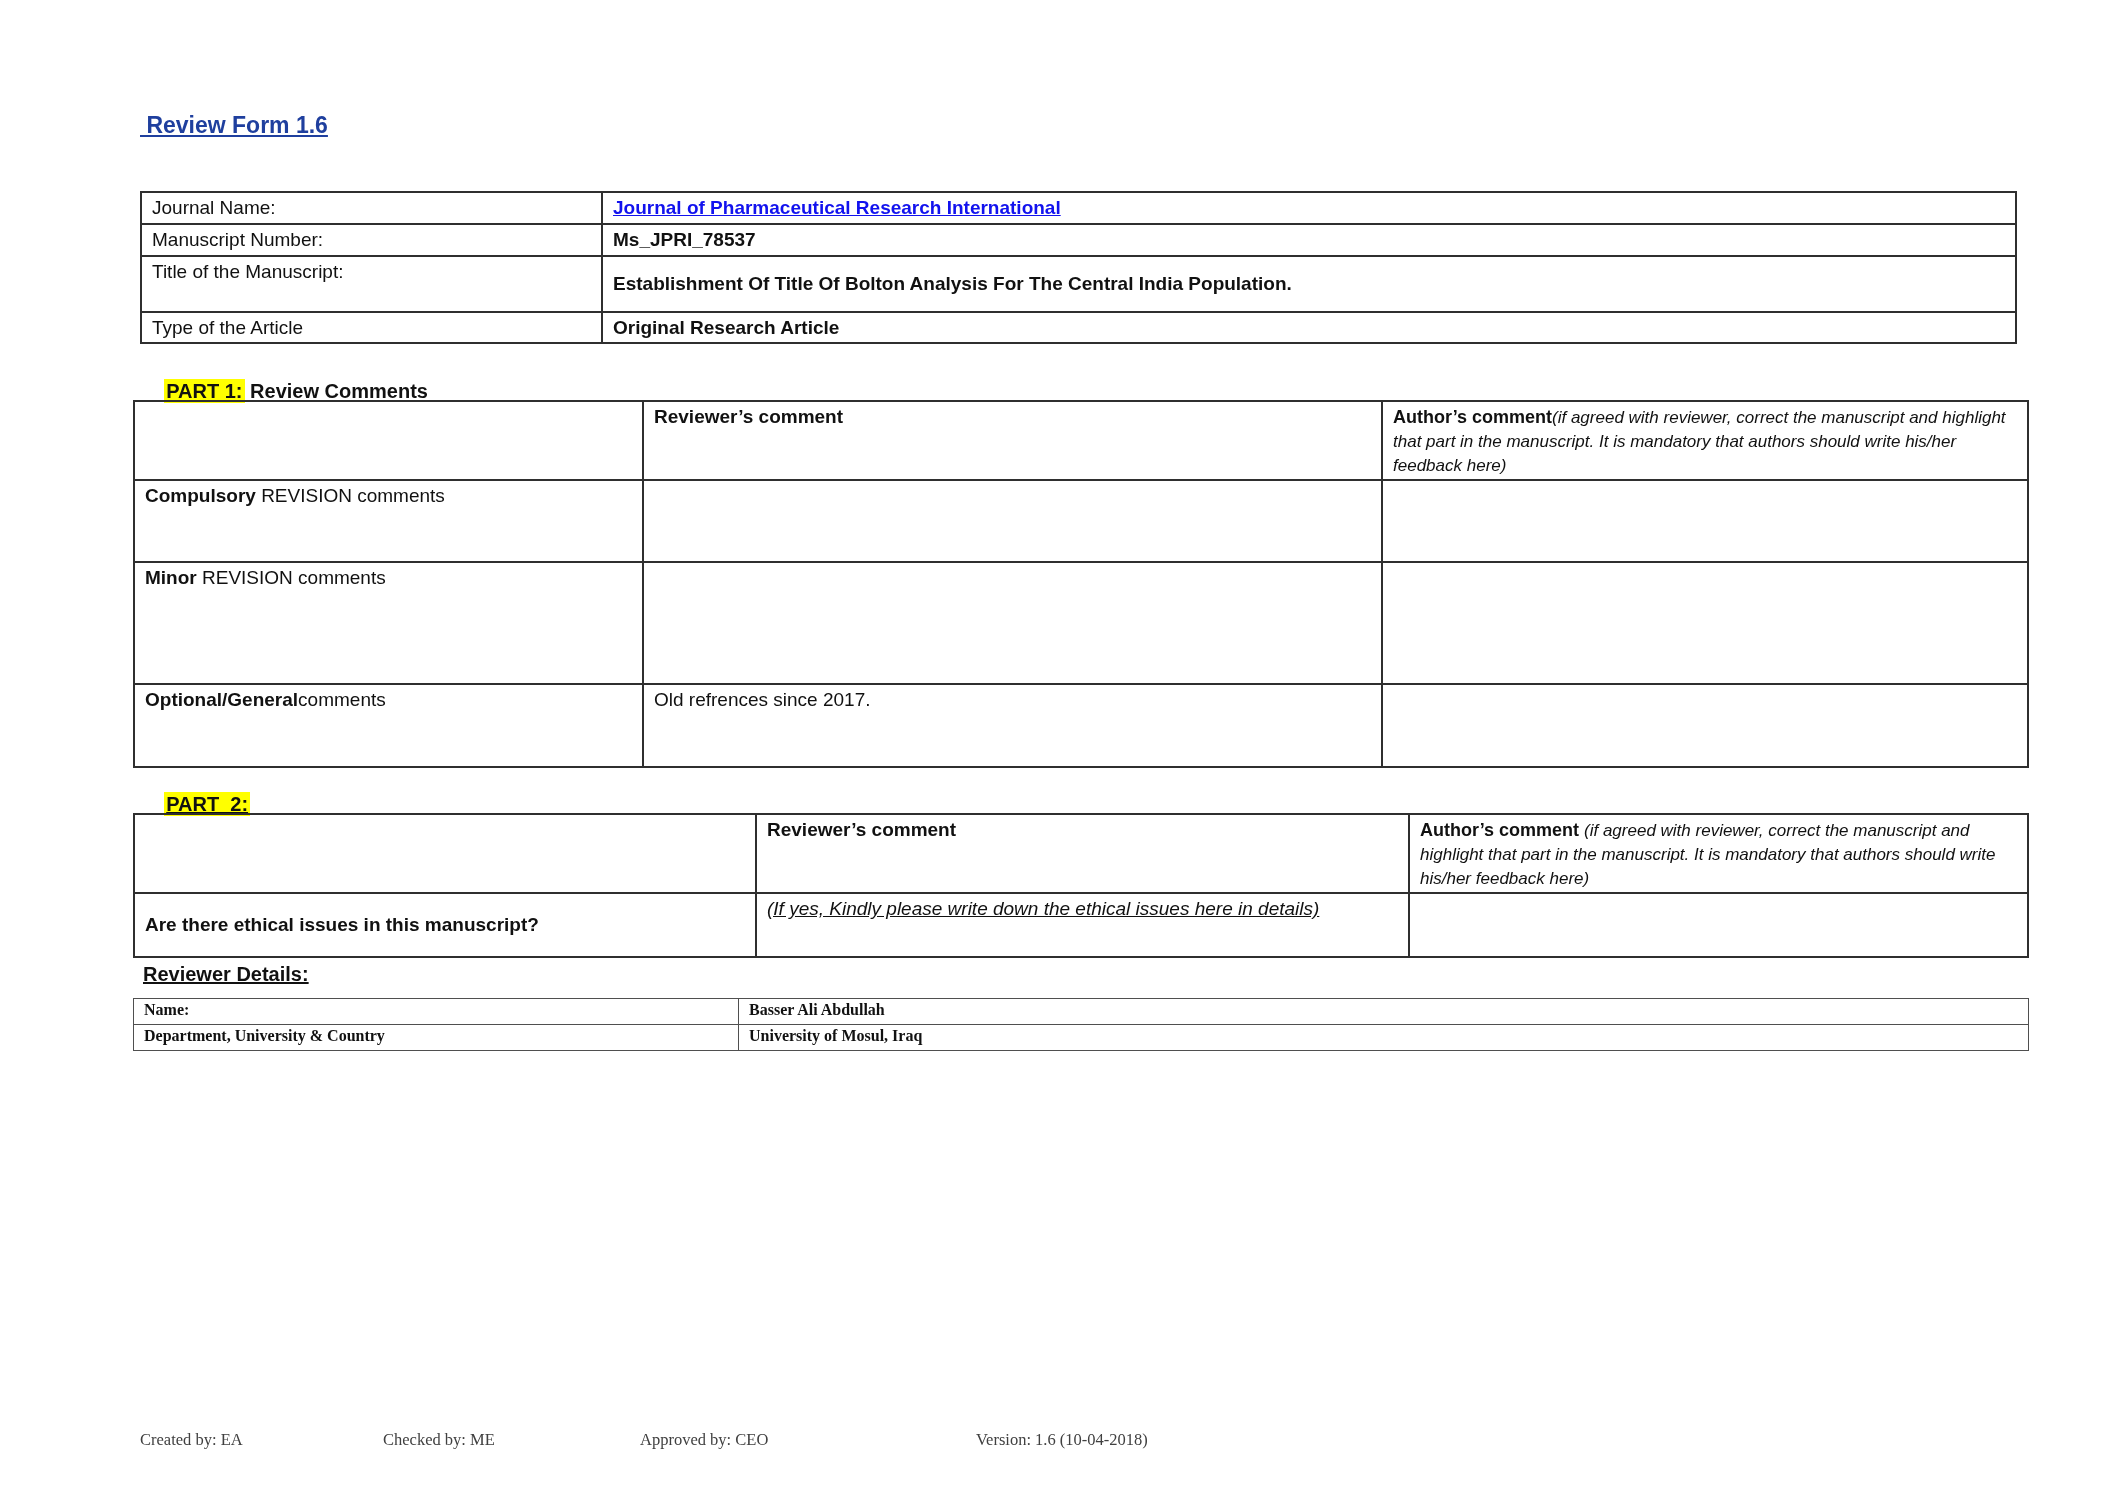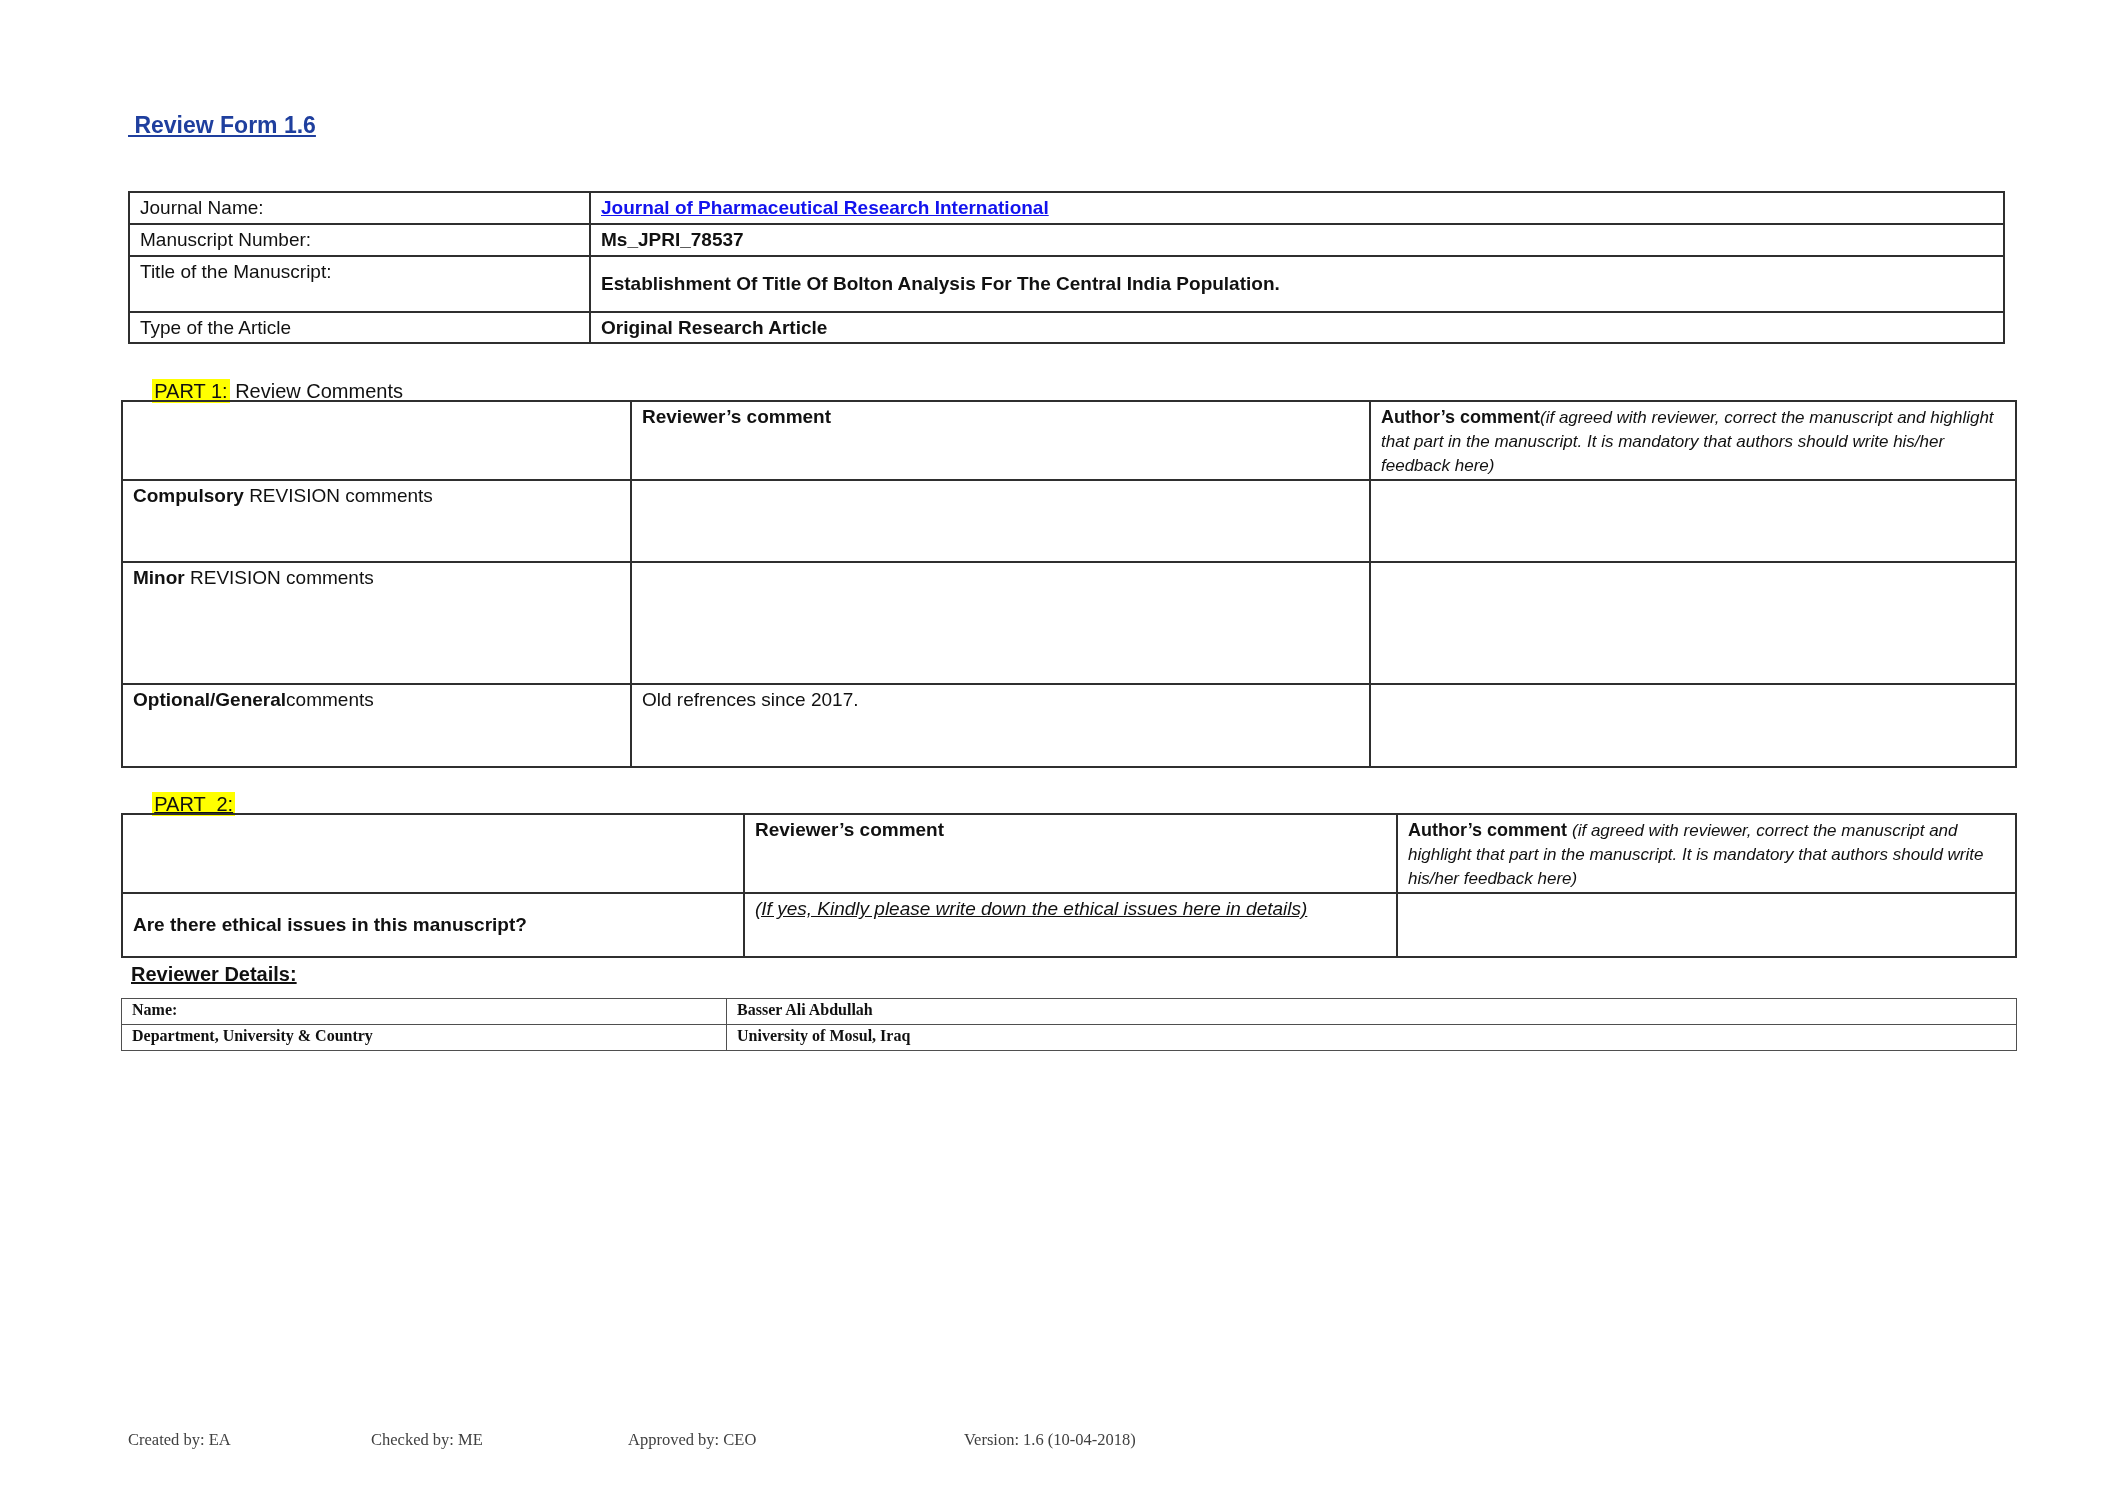--- a/index.html
+++ b/index.html
@@ -5,21 +5,21 @@
   * { margin:0; padding:0; box-sizing:border-box; }
   html,body { background:#e8e8e8; }
   .page {
     position:relative;
     width:2117px; height:1497px;
     background:#ffffff;
     font-family:"Liberation Sans", sans-serif;
     color:#111;
     overflow:hidden;
   }
-  .abs { position:absolute; }
+  .abs { position:absolute;margin-left:12px; }
 
   
   .doc-title {
     font-size:23px; font-weight:bold; color:#1f3f9e;
     text-decoration:underline; white-space:pre;
   }
 
   
   table { border-collapse:collapse; table-layout:fixed; }
   .tbl td {
@@ -41,21 +41,21 @@
   }
 
   .bold { font-weight:bold; }
   .mid  { vertical-align:middle !important; }
 
   .journal-link {
     color:#1212ee; font-weight:bold; text-decoration:underline; cursor:pointer;
   }
 
   
-  .part-heading { font-size:20px; font-weight:normal; white-space:pre; }
+  .part-heading { font-size:20px; font-weight:bold; white-space:pre; }
   .hl { background:#ffff00; padding:1px 2px; }
   .hl-underline { text-decoration:underline; }
 
   
   .hdr-bold { font-weight:bold; font-size:18px; }
   .hdr-note { font-style:italic; font-size:17px; }
   .hdr-cell { line-height:20px; }
 
   .label-emph { font-weight:bold; white-space:pre; }
 

